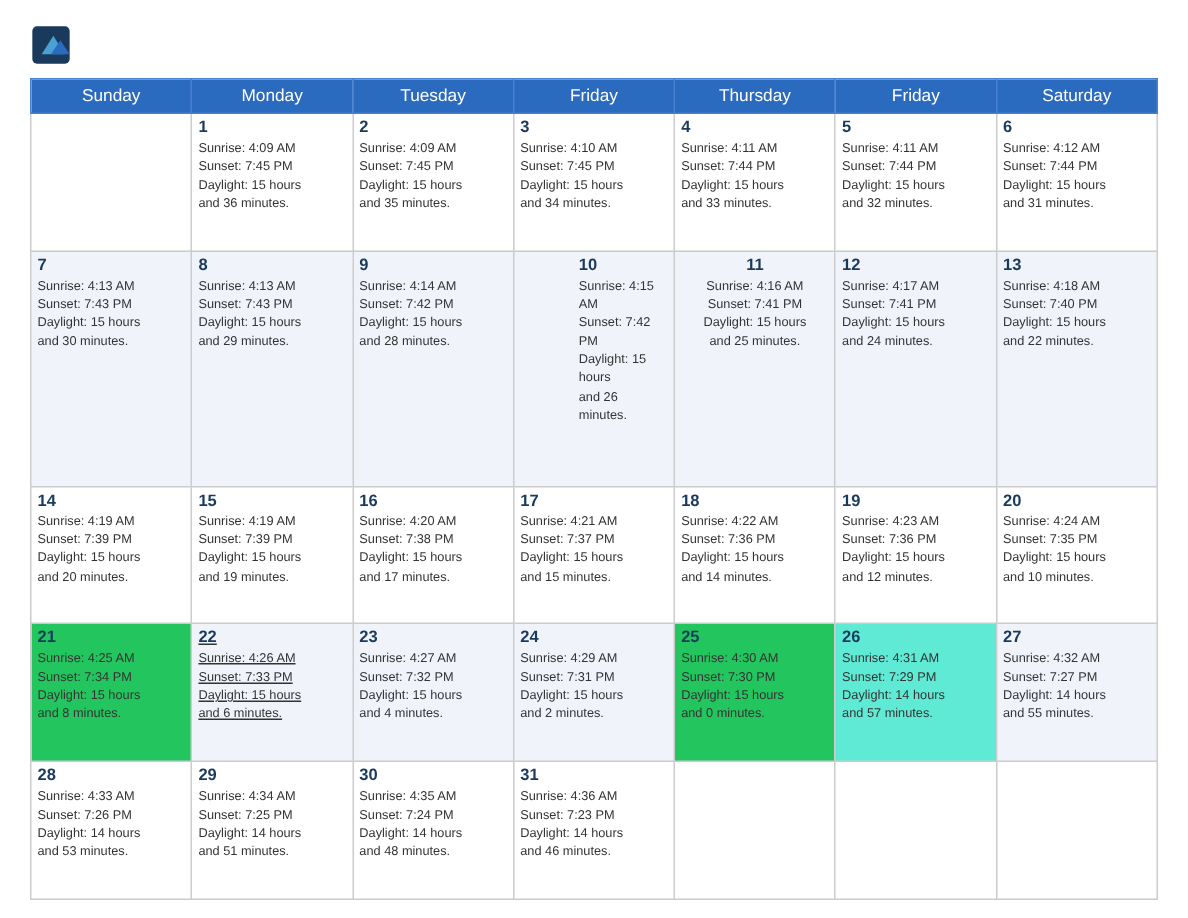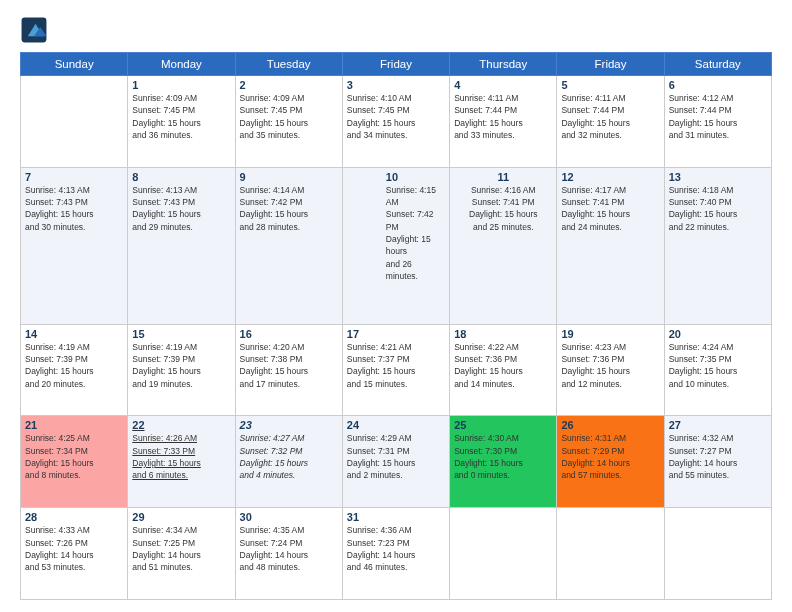--- a/index.html
+++ b/index.html
@@ -210,41 +210,41 @@
           <td>
             <span class="day-num">19</span>
             <div class="day-info">Sunrise: 4:23 AM<br>Sunset: 7:36 PM<br>Daylight: 15 hours<br>and 12 minutes.</div>
           </td>
           <td>
             <span class="day-num">20</span>
             <div class="day-info">Sunrise: 4:24 AM<br>Sunset: 7:35 PM<br>Daylight: 15 hours<br>and 10 minutes.</div>
           </td>
         </tr>
         <tr>
-          <td style="background: #fca5a5;">
+          <td style="background: #22c55e;">
             <span class="day-num">21</span>
             <div class="day-info">Sunrise: 4:25 AM<br>Sunset: 7:34 PM<br>Daylight: 15 hours<br>and 8 minutes.</div>
           </td>
           <td style="background: rgb(240, 244, 250); text-decoration: underline;">
             <span class="day-num">22</span>
             <div class="day-info">Sunrise: 4:26 AM<br>Sunset: 7:33 PM<br>Daylight: 15 hours<br>and 6 minutes.</div>
           </td>
-          <td style="background: rgb(240, 244, 250); font-style: italic;">
+          <td style="background: rgb(240, 244, 250);">
             <span class="day-num">23</span>
             <div class="day-info">Sunrise: 4:27 AM<br>Sunset: 7:32 PM<br>Daylight: 15 hours<br>and 4 minutes.</div>
           </td>
           <td style="background: rgb(240, 244, 250); margin-left: 41px;">
             <span class="day-num">24</span>
             <div class="day-info">Sunrise: 4:29 AM<br>Sunset: 7:31 PM<br>Daylight: 15 hours<br>and 2 minutes.</div>
           </td>
           <td style="background: #22c55e;">
             <span class="day-num">25</span>
             <div class="day-info">Sunrise: 4:30 AM<br>Sunset: 7:30 PM<br>Daylight: 15 hours<br>and 0 minutes.</div>
           </td>
-          <td style="background: #f97316; margin-left: 36px;">
+          <td style="background: #5eead4; margin-left: 36px;">
             <span class="day-num">26</span>
             <div class="day-info">Sunrise: 4:31 AM<br>Sunset: 7:29 PM<br>Daylight: 14 hours<br>and 57 minutes.</div>
           </td>
           <td style="background: rgb(240, 244, 250);">
             <span class="day-num">27</span>
             <div class="day-info">Sunrise: 4:32 AM<br>Sunset: 7:27 PM<br>Daylight: 14 hours<br>and 55 minutes.</div>
           </td>
         </tr>
         <tr>
           <td>

